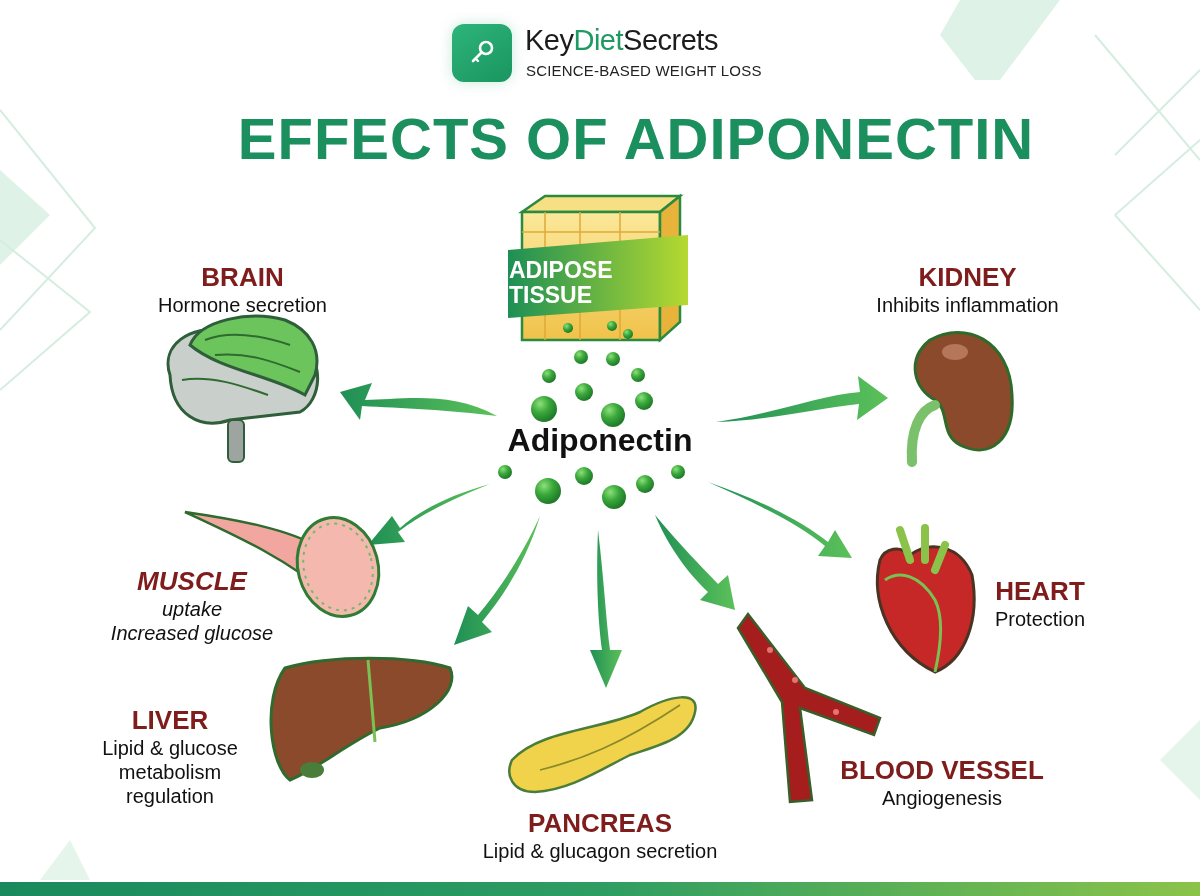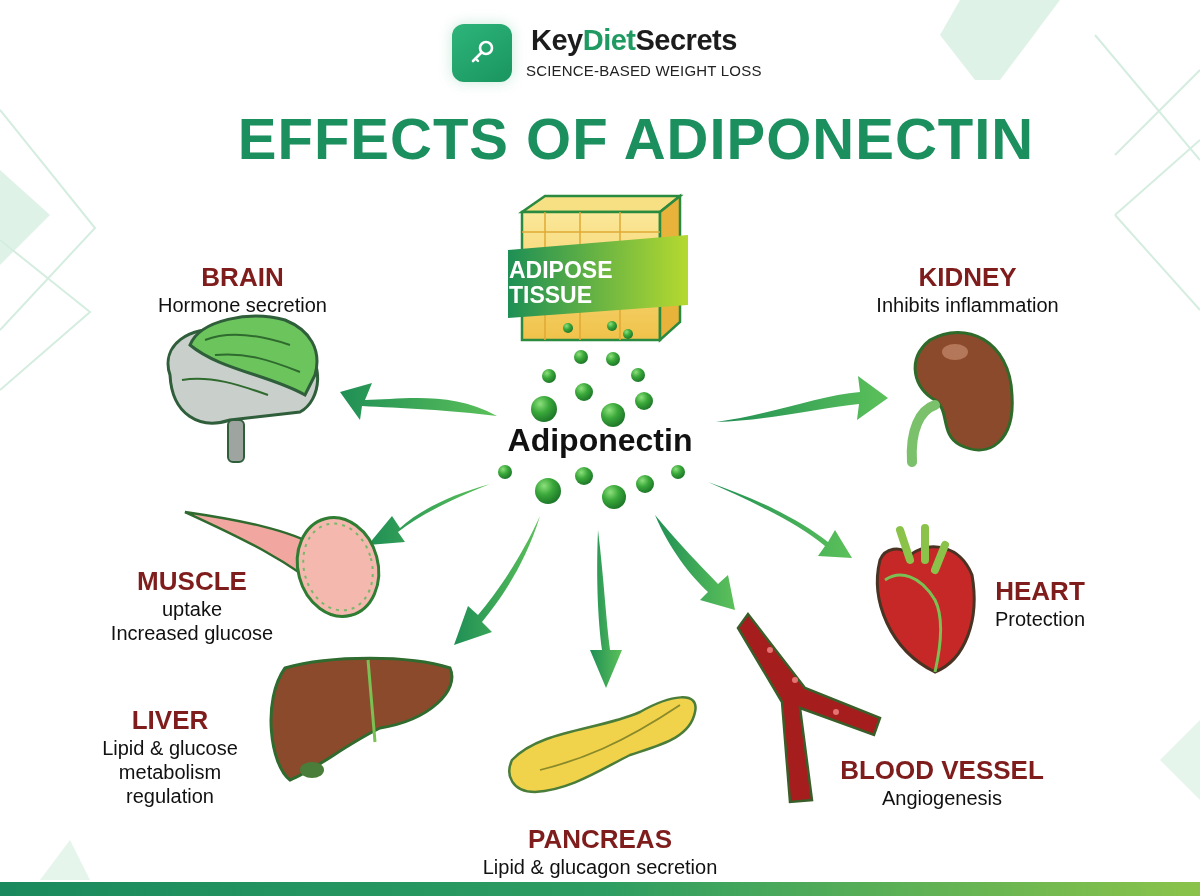--- a/index.html
+++ b/index.html
@@ -1,20 +1,20 @@
 <!DOCTYPE html>
 <html><head>
 <meta charset="utf-8">
 <style>
   html, body { margin:0; padding:0; }
   body { width:1200px; height:896px; position:relative; overflow:hidden; background:#ffffff; font-family:"Liberation Sans", sans-serif; color:#111; }
   .bg-deco { position:absolute; left:0; top:0; width:1200px; height:896px; }
   .abs { position:absolute; }
   .logo { left:452px; top:24px; width:60px; height:58px; border-radius:12px; background:linear-gradient(145deg,#2db57a,#1a9560); box-shadow:0 0 14px rgba(40,170,110,0.25); display:flex; align-items:center; justify-content:center; }
-  .brand { left:525px; top:24px; font-size:29px; font-weight:700; letter-spacing:-0.5px; color:#1c1c1c;margin-left:6px; }
+  .brand { left:525px; top:24px; font-size:29px; font-weight:400; letter-spacing:-0.5px; color:#1c1c1c; }
   .brand .accent { color:#1e9a62; }
   .tagline { left:526px; top:62px; font-size:15px; color:#222; letter-spacing:0.2px; }
   .title { left:0; width:1200px; top:105px; text-align:center; font-size:58px; font-weight:900; color:#1b8f5e; letter-spacing:1px;padding-left:36px; }
   .lbl { text-align:center; line-height:1.2; }
   .lbl .h { font-size:26px; font-weight:700; color:#7f1d1d; }
   .lbl .s { font-size:20px; color:#111; }
   .center-label { left:500px; top:422px; width:200px; text-align:center; font-size:32px; font-weight:700; color:#111; }
   .adipose-label { left:509px; top:258px; width:150px; text-align:left; font-size:23px; font-weight:700; color:#fff; line-height:1.08; }
   .bottom-bar { left:0; top:882px; width:1200px; height:14px; background:linear-gradient(90deg,#1a8a5e,#2d9d62 50%,#8bc34a); }
 </style>
@@ -156,36 +156,36 @@
 <div class="abs center-label">Adiponectin</div>
 
 <div class="abs lbl" style="left:140px;top:262px;width:205px;">
   <div class="h">BRAIN</div>
   <div class="s">Hormone secretion</div>
 </div>
 <div class="abs lbl" style="left:850px;top:262px;width:235px;">
   <div class="h">KIDNEY</div>
   <div class="s">Inhibits inflammation</div>
 </div>
-<div class="abs lbl" style="left:92px;top:566px;width:200px;">
+<div class="abs lbl" style="left:92px;top:566px;width:200px;font-style:italic;">
   <div class="h">MUSCLE</div>
   <div class="s">uptake</div>
   <div class="s">Increased glucose</div>
 </div>
 <div class="abs lbl" style="left:980px;top:576px;width:120px;">
   <div class="h">HEART</div>
   <div class="s">Protection</div>
 </div>
 <div class="abs lbl" style="left:90px;top:705px;width:160px;">
   <div class="h">LIVER</div>
   <div class="s">Lipid &amp; glucose</div>
   <div class="s">metabolism</div>
   <div class="s">regulation</div>
 </div>
-<div class="abs lbl" style="left:440px;top:808px;width:320px;margin-top:16px;">
+<div class="abs lbl" style="left:440px;top:808px;width:320px;">
   <div class="h">PANCREAS</div>
   <div class="s">Lipid &amp; glucagon secretion</div>
 </div>
 <div class="abs lbl" style="left:822px;top:755px;width:240px;">
   <div class="h">BLOOD VESSEL</div>
   <div class="s">Angiogenesis</div>
 </div>
 
 <div class="abs bottom-bar"></div>
 

